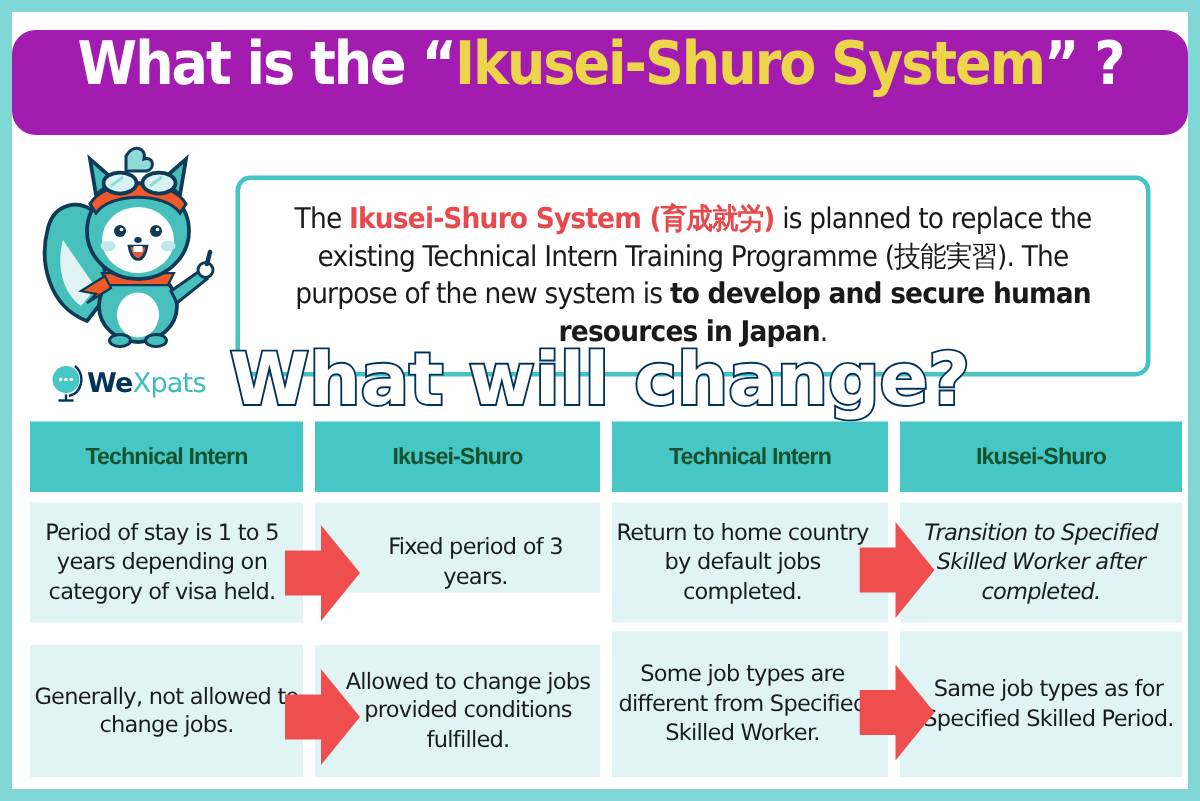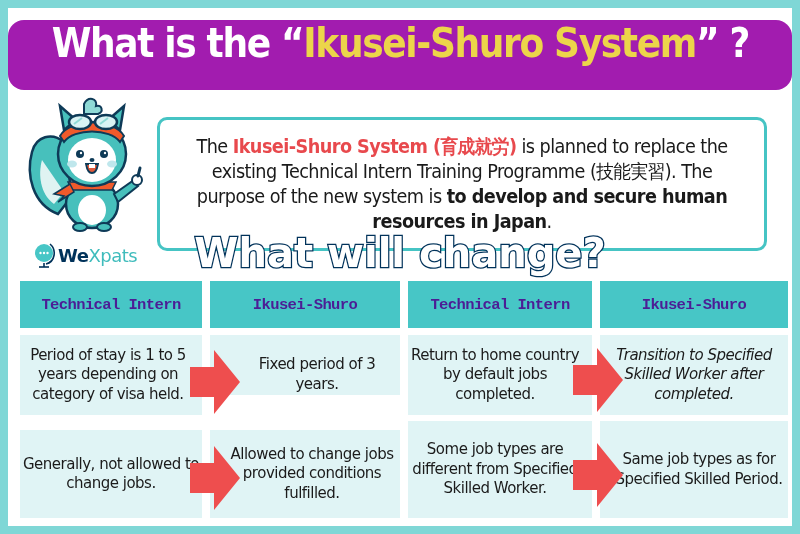--- a/index.html
+++ b/index.html
@@ -41,32 +41,32 @@
   .logo { position: absolute; left: 32px; top: 242px; display: flex; align-items: center; }
   .logo .globe { width: 24px; height: 26px; position: relative; }
   .logo .brand { font-family: "DejaVu Sans", sans-serif; font-size: 18px; margin-left: 2px; letter-spacing: -0.5px; }
   .logo .we { color: #00325a; font-weight: bold; }
   .logo .xp { color: #3fbcbc; }
   .subtitle {
     position: absolute; left: 204px; top: 228px; width: 392px; height: 50px;
     display: flex; align-items: center; justify-content: center;
   }
   .subtitle h2 {
-    font-family: "DejaVu Sans", sans-serif; font-weight: bold; font-size: 40px;
+    font-family: "DejaVu Sans", sans-serif; font-weight: bold; font-size: 48px;
     color: #ffffff; -webkit-text-stroke: 2.5px #00325a; paint-order: stroke fill;
     letter-spacing: 0px; white-space: nowrap;
   }
   .hdr {
     position: absolute; top: 281px; height: 47px;
     background: #47c6c6;
     display: flex; align-items: center; justify-content: center;
   }
   .hdr span {
-    font-family: Liberation Mono, monospace; font-weight: bold; font-size: 15.5px;
-    color: #4c1d95; letter-spacing: -0.6px;
+    font-family: Liberation Sans, sans-serif; font-weight: bold; font-size: 15.5px;
+    color: #14532d; letter-spacing: -0.6px;
   }
   .cell {
     position: absolute; background: #e0f4f5;
     display: flex; align-items: center; justify-content: center; text-align: center;
   }
   .cell span {
     font-family: "DejaVu Sans", sans-serif; font-size: 15px; line-height: 19.5px;
     color: #1b1b1b; letter-spacing: -0.5px;
   }
   .arrow { position: absolute; width: 50px; height: 64px; }

